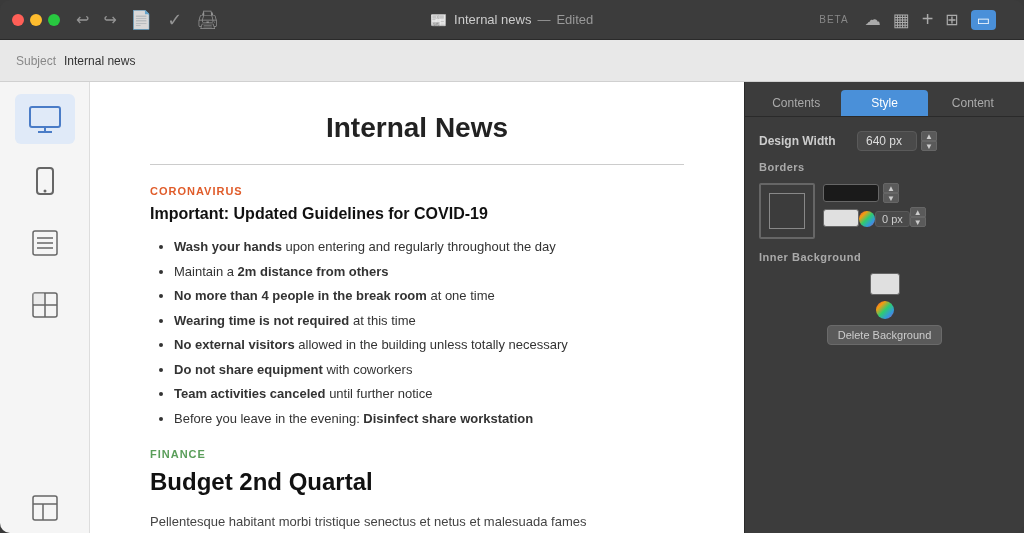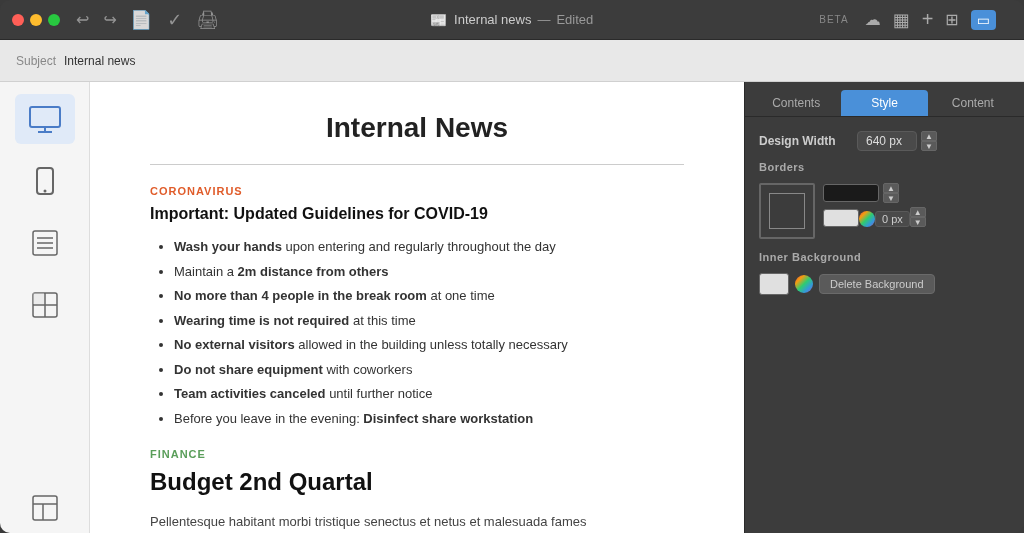--- a/index.html
+++ b/index.html
@@ -370,20 +370,21 @@
     }
 
     
     .inner-bg-section {
       margin-top: 12px;
     }
     .bg-controls {
       display: flex;
       align-items: center;
       gap: 6px;
+      flex-direction: column;
     }
     .bg-swatch {
       width: 30px;
       height: 22px;
       background: #e0e0e0;
       border-radius: 3px;
       border: 1px solid #666;
     }
     .delete-bg-btn {
       background: #5a5a5a;

